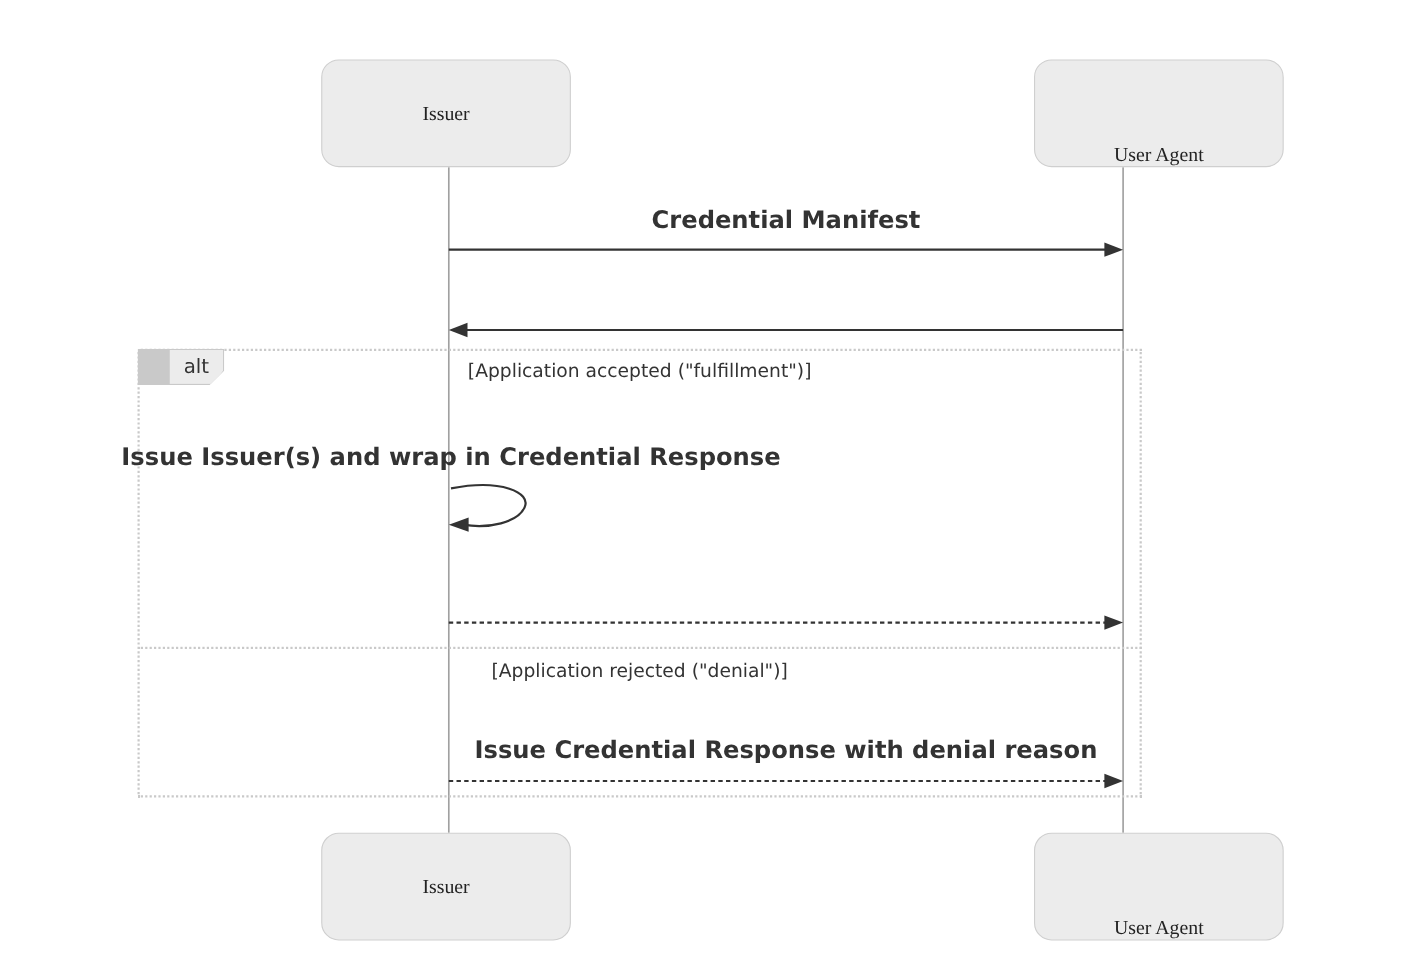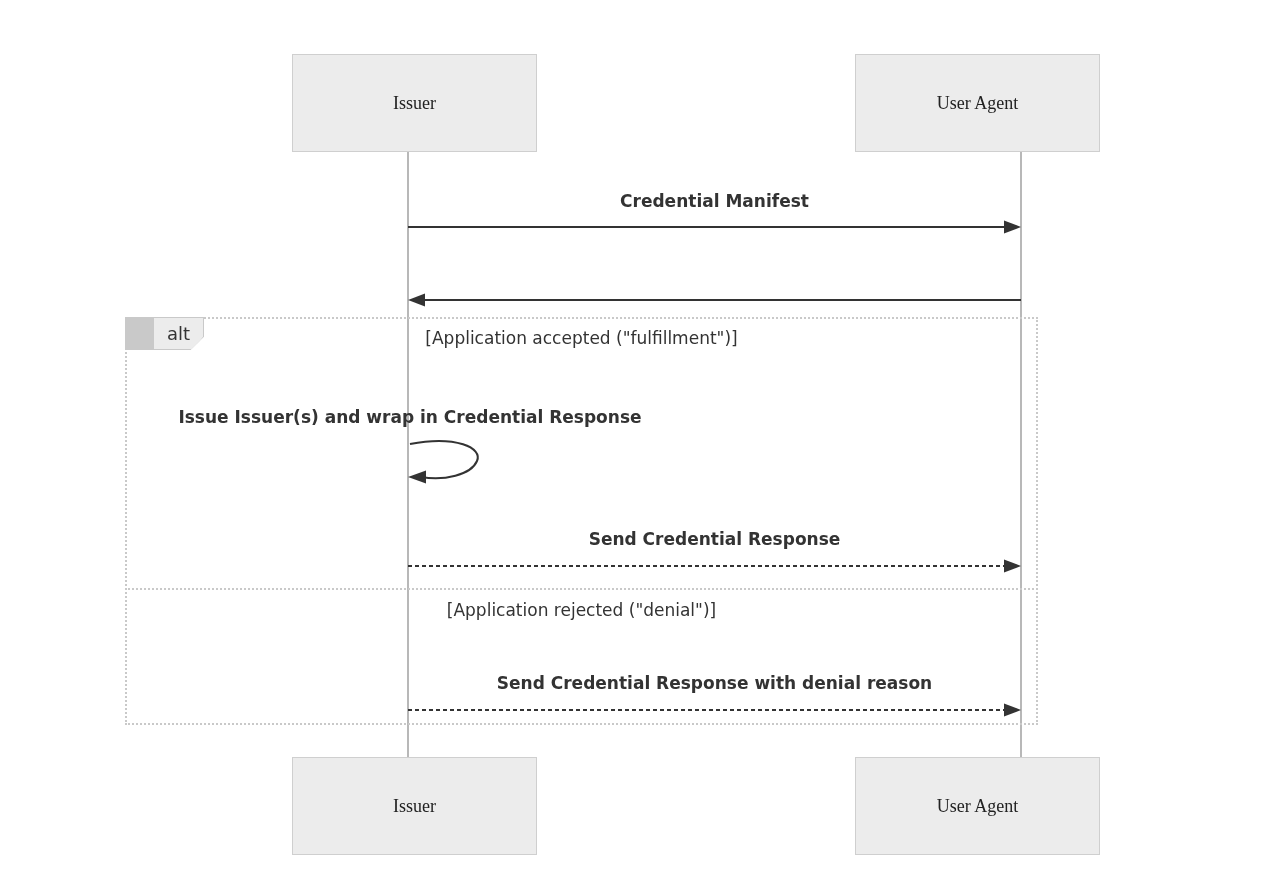--- a/index.html
+++ b/index.html
@@ -22,39 +22,39 @@
     overflow:hidden;
   }
   .overlay{position:absolute;left:0;top:0;width:1280px;height:887px;}
   .lifeline{stroke:var(--lifeline);stroke-width:1.5;}
   .msg-line{stroke:var(--arrow);stroke-width:2;fill:none;}
   .msg-line.dashed{stroke-dasharray:4 3;}
   .arrowhead{fill:var(--arrow);stroke:none;}
 
   .actor{
     position:absolute;
-    width:245px;height:98px;
+    width:227px;height:98px;
     background:var(--actor-fill);
     border:1px solid var(--actor-border);
-    border-radius:0;
+    border-radius:16px;
     display:flex;align-items:center;justify-content:center;
     font-family:"Liberation Serif","DejaVu Serif",serif;
     font-size:18px;color:#222;
     box-sizing:border-box;
   }
   .actor.top{top:54px;}
   .actor.bottom{top:757px;}
   .actor.issuer{left:292px;}
-  .actor.user-agent{left:855px;}
+  .actor.user-agent{left:940px;align-items:flex-end;}
 
   .msg-text{
     position:absolute;
     height:28px;line-height:28px;
     text-align:center;
-    font-weight:bold;font-size:17px;
+    font-weight:bold;font-size:22px;
     white-space:nowrap;
   }
   .between{left:408px;width:613px;}
   .self-msg{left:110px;width:600px;top:403px;}
 
   .cond-text{
     position:absolute;
     left:125px;width:913px;
     height:28px;line-height:28px;
     text-align:center;
@@ -127,19 +127,18 @@
   </div>
   <div class="actor bottom issuer">
     <span>Issuer</span>
   </div>
   <div class="actor bottom user-agent">
     <span>User Agent</span>
   </div>
 
   <div class="msg-text between" style="top:187px;">Credential Manifest</div>
   <div class="msg-text self-msg">Issue Issuer(s) and wrap in Credential Response</div>
-  <div class="msg-text between" style="top:525px;">Send Credential Response</div>
-  <div class="msg-text between" style="top:669px;">Send Credential Response with denial reason</div>
+  <div class="msg-text between" style="top:669px;">Issue Credential Response with denial reason</div>
 
   <div class="cond-text" style="top:324px;">[Application accepted ("fulfillment")]</div>
   <div class="cond-text" style="top:596px;">[Application rejected ("denial")]</div>
 
 </div>
 
 </body></html>

